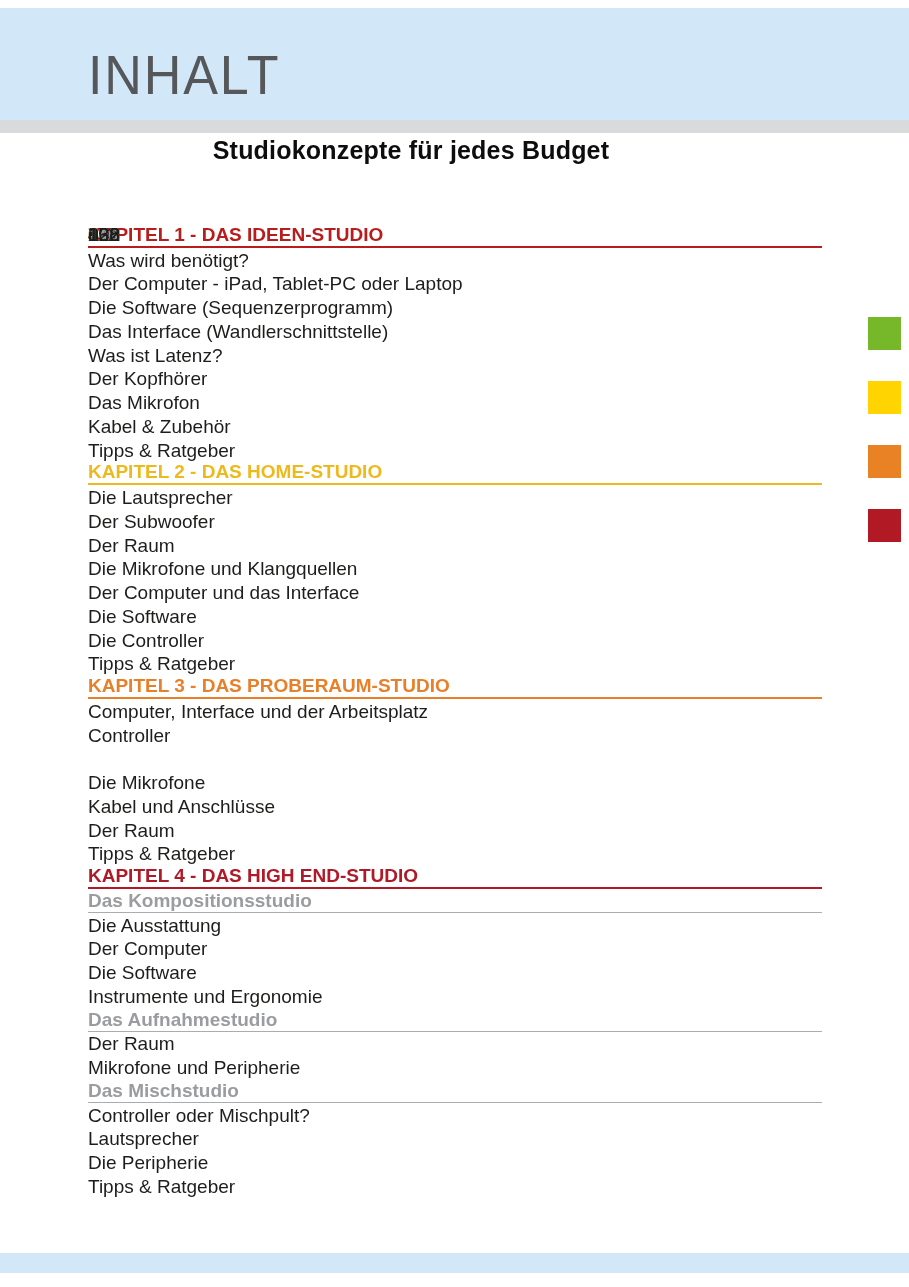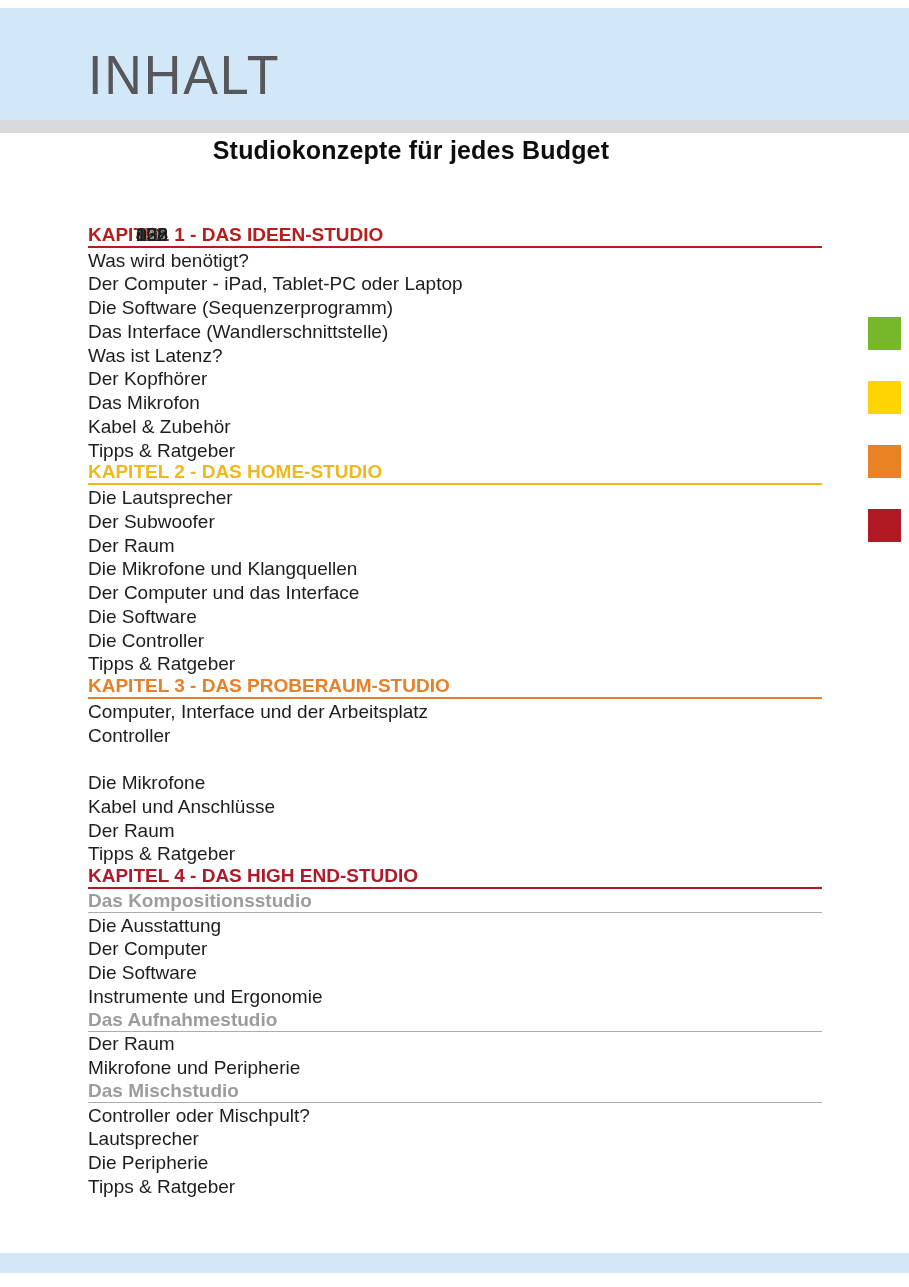--- a/index.html
+++ b/index.html
@@ -3,21 +3,21 @@
 <meta charset="utf-8">
 <style>
   html,body{margin:0;padding:0;}
   body{
     width:909px;height:1287px;
     background:#ffffff;
     font-family:"Liberation Sans", sans-serif;
     position:relative;
     overflow:hidden;
   }
-  .page{position:absolute;inset:0;padding-left:48px;}
+  .page{position:absolute;inset:0;}
   .top-band{
     position:absolute;left:0;top:8px;width:909px;height:112px;
     background:#d2e7f7;
   }
   .inhalt{
     position:absolute;left:88px;top:39px;
     font-size:56px;line-height:56px;
     font-weight:300;
     color:#56575b;
     letter-spacing:2px;

